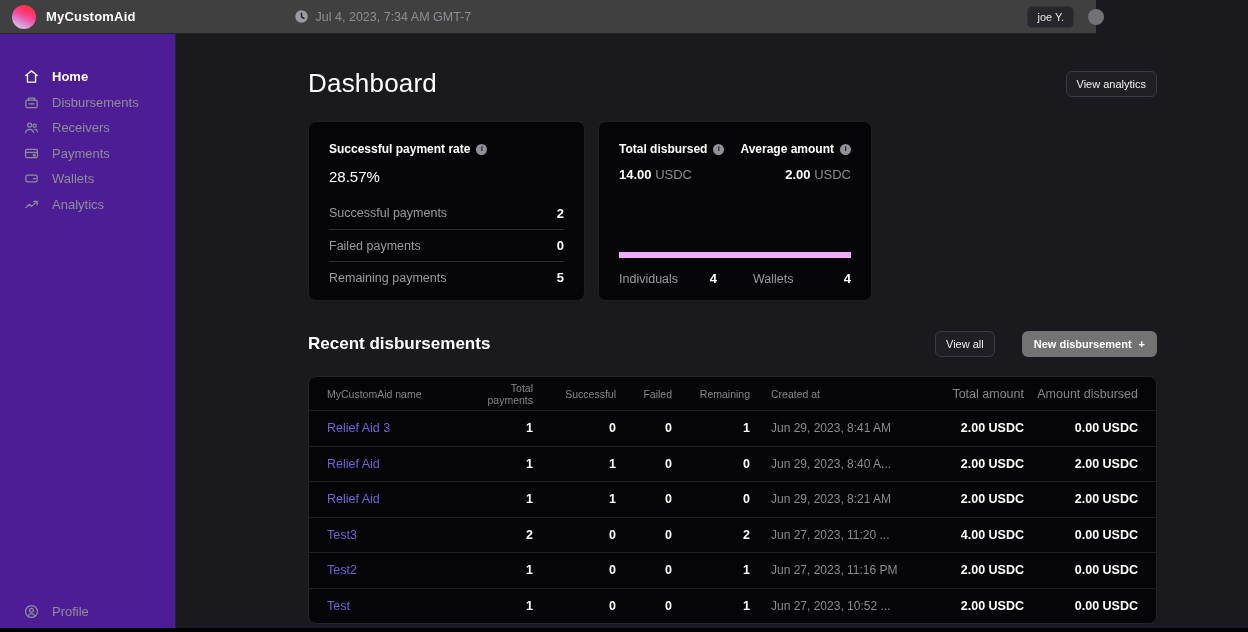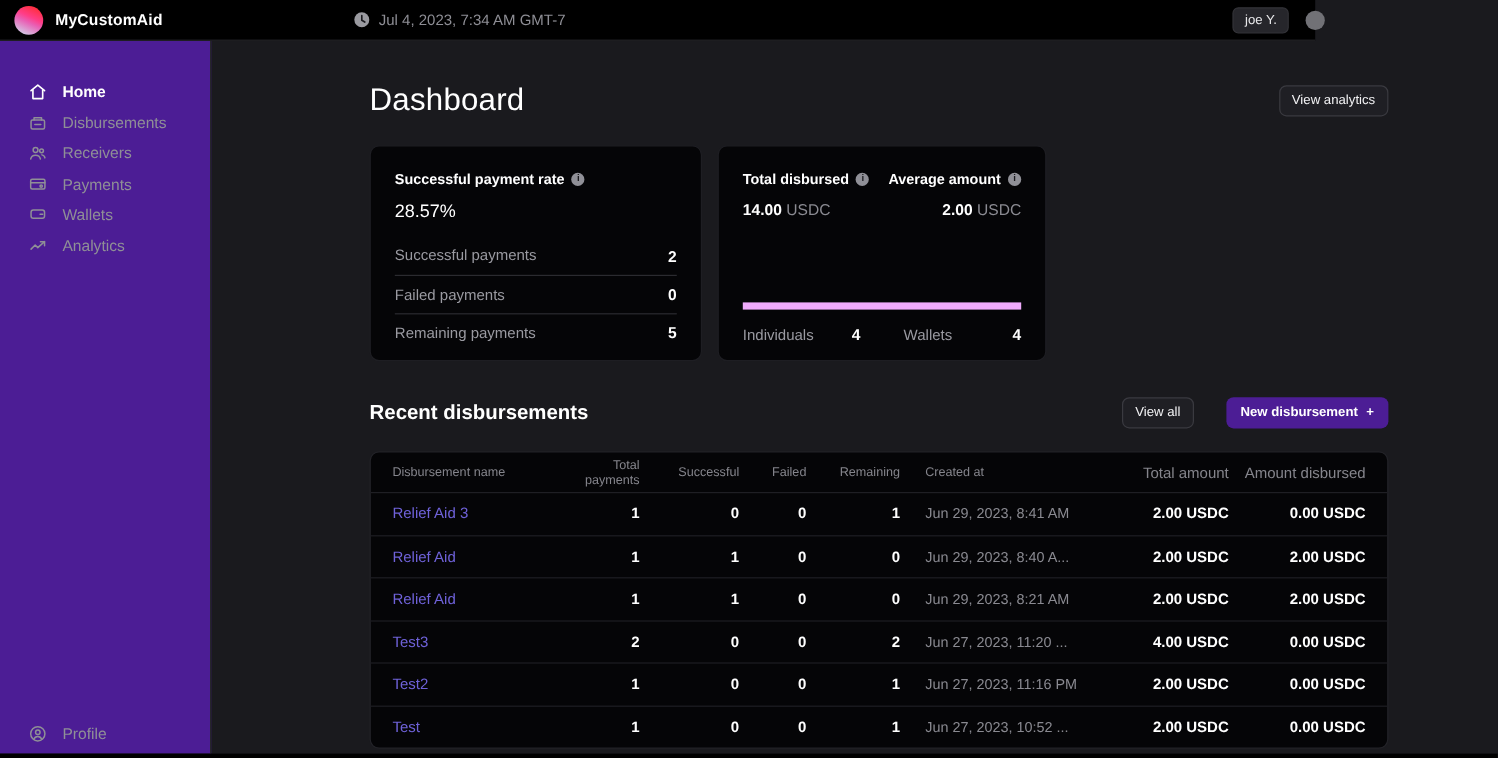--- a/index.html
+++ b/index.html
@@ -1,21 +1,21 @@
 <!DOCTYPE html>
 <html><head>
 <meta charset="utf-8">
 <style>
   * { margin:0; padding:0; box-sizing:border-box; }
   html,body { width:1248px; height:632px; overflow:hidden; background:#1a1a1e;
     font-family:"Liberation Sans", sans-serif; color:#fff; }
 
   
   .topbar { position:absolute; top:0; left:0; width:1096px; height:34px;
-    background:#000000; border-bottom:1px solid #252529;
+    background:#404040; border-bottom:1px solid #252529;
     display:flex; align-items:center; z-index:5; }
   .logo { width:24px; height:24px; border-radius:50%; margin-left:12px;
     background:linear-gradient(205deg,#ff2b2b 5%,#ff3d87 40%,#e95fb4 55%,#cfd9ee 95%); }
   .app-name { font-size:13px; font-weight:700; margin-left:10px; letter-spacing:.2px; }
   .topbar-date { display:flex; align-items:center; gap:7px; margin-left:158px;
     color:#8e8e95; font-size:12.5px; }
   .topbar-right { margin-left:auto; display:flex; align-items:center; }
   .user-btn { background:#26262b; border:1px solid #333338; border-radius:5px;
     color:#e8e8ea; font-size:11px; padding:4px 9px; cursor:pointer; }
   .edge-circle { width:16px; height:16px; border-radius:50%; background:#717176;
@@ -61,21 +61,21 @@
   .amount-line { margin-top:11px; font-size:13px; }
   .amount-value { font-weight:700; color:#fff; }
   .amount-currency { color:#8b8b92; font-weight:400; }
   .card2-footer { margin-top:auto; border-top:6px solid #f0abfc; padding-top:13px;
     display:grid; grid-template-columns:1fr 1fr; column-gap:24px;gap:36px; }
   .footer-stat { display:flex; justify-content:space-between; align-items:center; }
 
   .recent-header { margin-top:30px; display:flex; align-items:center; justify-content:space-between; }
   .recent-title { font-size:17px; font-weight:600; }
   .recent-actions { display:flex; gap:27px; align-items:center; }
-  .primary-btn { background:#4c1d95; border:none; border-radius:6px; color:#fff;
+  .primary-btn { background:#737373; border:none; border-radius:6px; color:#fff;
     font-size:11px; font-weight:600; padding:7px 12px; cursor:pointer; white-space:nowrap;
     display:flex; align-items:center; gap:7px; }
 
   
   .table-card { margin-top:19px; background:#050507; border:1px solid #232328;
     border-radius:8px; overflow:hidden; }
   .tgrid { display:grid; grid-template-columns:150px 56px 83px 56px 78px 1fr 100px 114px;
     padding:0 18px; align-items:center; }
   .thead { height:33px; color:#85858c; font-size:10.5px; }
   .trow { height:35.5px; border-top:1px solid #1f1f24; font-size:12.5px; }
@@ -242,21 +242,21 @@
       <button class="ghost-btn">View all</button>
       <button class="primary-btn">
         <span>New disbursement</span>
         <span>+</span>
       </button>
     </div>
   </div>
 
   <div class="table-card">
     <div class="tgrid thead">
-      <div class="cell">Disbursement name</div>
+      <div class="cell">MyCustomAid name</div>
       <div class="cell num">Total payments</div>
       <div class="cell num">Successful</div>
       <div class="cell num">Failed</div>
       <div class="cell num">Remaining</div>
       <div class="cell created">Created at</div>
       <div class="cell amount">Total amount</div>
       <div class="cell amount">Amount disbursed</div>
     </div>
     <div id="table-body">
 

